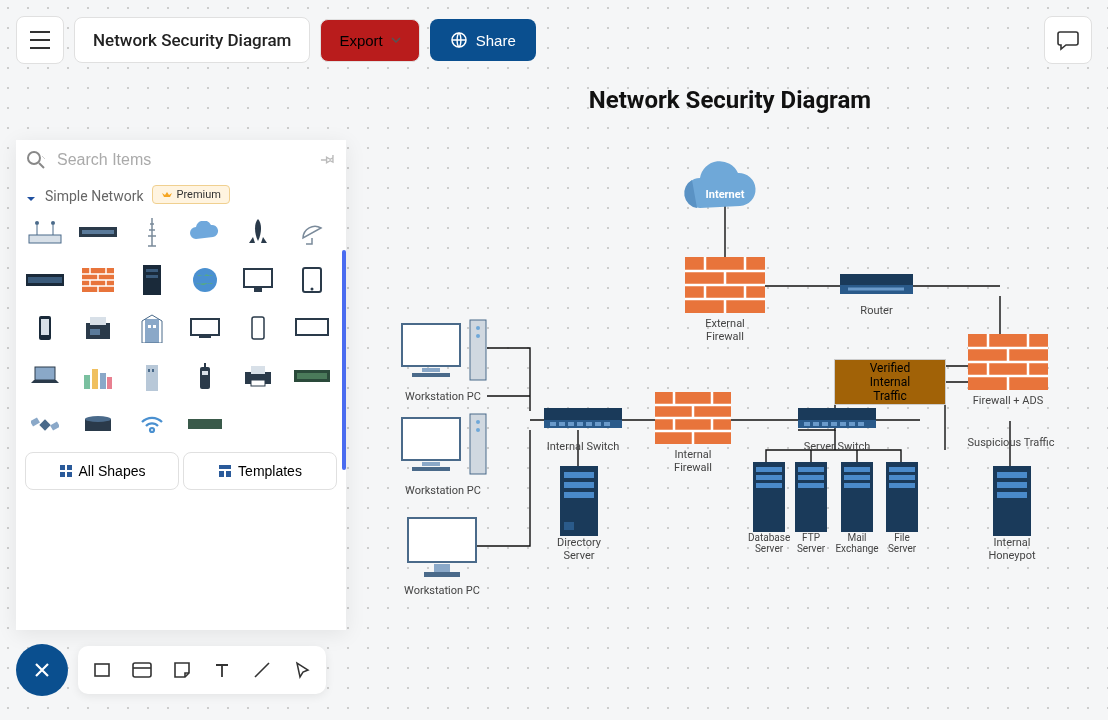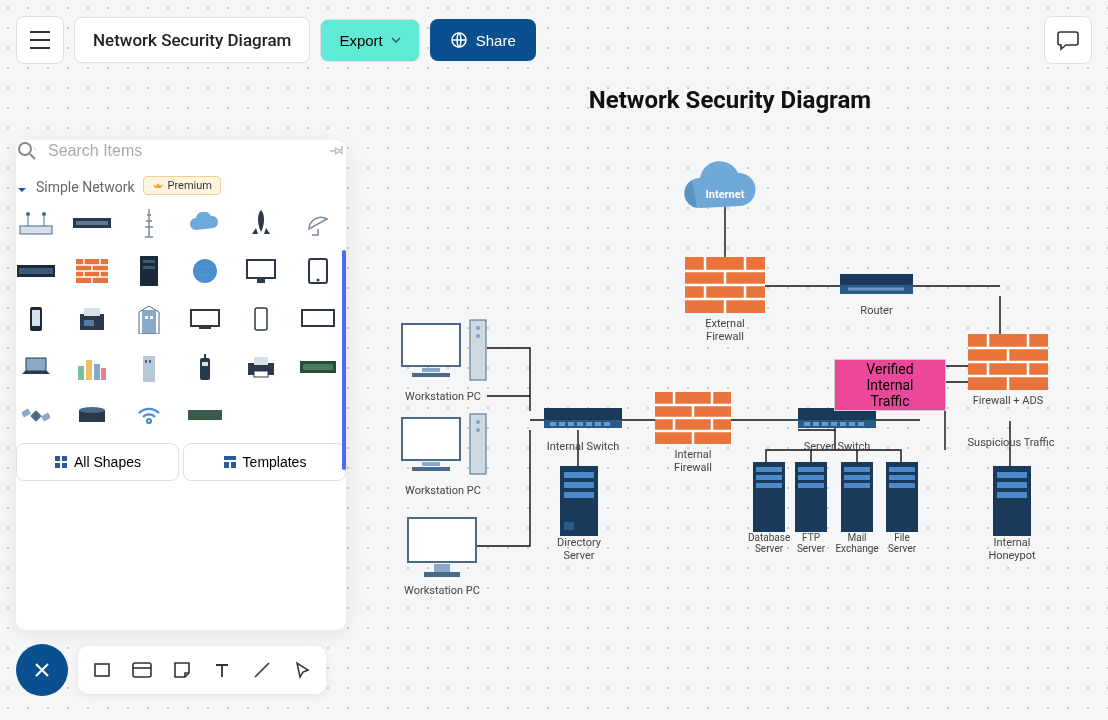--- a/index.html
+++ b/index.html
@@ -2,30 +2,30 @@
 <html><head>
 <meta charset="utf-8">
 <style>
 * { box-sizing: border-box; margin: 0; padding: 0; }
 body { font-family: -apple-system, BlinkMacSystemFont, "Segoe UI", Roboto, sans-serif; background: #f5f6f7; width: 1108px; height: 720px; overflow: hidden; position: relative; }
 
 
 .top-bar { position: absolute; top: 16px; left: 16px; display: flex; gap: 10px; align-items: center; }
 .menu-btn { width: 48px; height: 48px; background: white; border: 1px solid #e0e0e0; border-radius: 8px; display: flex; align-items: center; justify-content: center; cursor: pointer; }
 .title-box { background: white; border: 1px solid #e0e0e0; border-radius: 8px; padding: 12px 18px; font-size: 17px; font-weight: 500; color: #222; display: flex; align-items: center; }
-.export-btn { background: #5eead4; border: 1px solid #e0e0e0; border-radius: 8px; padding: 12px 18px; font-size: 15px; display: flex; align-items: center; gap: 8px; cursor: pointer; }
+.export-btn { background: #b91c1c; border: 1px solid #e0e0e0; border-radius: 8px; padding: 12px 18px; font-size: 15px; display: flex; align-items: center; gap: 8px; cursor: pointer; }
 .share-btn { background: #0a4f8f; color: white; border: none; border-radius: 8px; padding: 12px 20px; font-size: 15px; display: flex; align-items: center; gap: 8px; cursor: pointer; }
 
 .chat-btn { position: absolute; top: 16px; right: 16px; width: 48px; height: 48px; background: white; border: 1px solid #e0e0e0; border-radius: 8px; display: flex; align-items: center; justify-content: center; cursor: pointer; }
 
 
 .canvas { position: absolute; inset: 0; z-index: -1; background-image: radial-gradient(circle, #ccc 1px, transparent 1px); background-size: 20px 20px; background-position: -2px -2px; }
 
 
-.side-panel { position: absolute; top: 140px; left: 16px; width: 330px; height: 490px; background: white; border-radius: 10px; box-shadow: 0 4px 20px rgba(0,0,0,0.08); padding: 0; overflow: hidden; }
+.side-panel { position: absolute; top: 140px; left: 16px; width: 330px; height: 490px; background: white; border-radius: 0; box-shadow: 0 4px 20px rgba(0,0,0,0.08); padding: 9px; overflow: hidden; }
 .search-row { display: flex; align-items: center; gap: 10px; margin-bottom: 14px; }
 .search-input { flex: 1; border: none; font-size: 16px; color: #888; outline: none; }
 .search-input::placeholder { color: #aaa; }
 .pin-icon { color: #ccc; cursor: pointer; }
 
 .tabs { display: flex; gap: 8px; margin-bottom: 12px; flex-wrap: wrap; }
 .tab { border: 1px solid #e0e0e0; border-radius: 6px; padding: 6px 12px; font-size: 14px; display: flex; align-items: center; gap: 6px; cursor: pointer; background: white; }
 .tab.active { background: #eef2fe; border-color: #c8d4fa; }
 .tab-icon { width: 14px; height: 14px; }
 
@@ -533,21 +533,21 @@
   </div>
 
   <div class="node" style="top:248px;left:608px;width:80px">
     <svg width="80" height="56">
         <rect width="80" height="56" fill="#e8743b"></rect>
         <path d="M0 14h80M0 28h80M0 42h80M20 0v14M40 14v14M20 28v14M40 42v14M60 0v14M60 28v14" stroke="white" stroke-width="2.5"></path>
       </svg>
     <div class="node-label">Firewall + ADS</div>
   </div>
 
-  <div class="node" style="top:273px;left:474px;width:112px;background:#ec4899;font-size:14px;padding:1px 20px;border:1px solid #ccc">
+  <div class="node" style="top:273px;left:474px;width:112px;background:#a16207;font-size:12px;padding:1px 20px;border:1px solid #ccc">
     <span>Verified Internal Traffic</span>
   </div>
 
   <div class="node-label" style="position:absolute;top:350px;left:598px;width:106px;font-size:11px;text-align:center">Suspicious Traffic</div>
 
   <div class="node" style="top:380px;left:626px;width:52px">
     <svg width="38" height="70" viewBox="0 0 38 70" style="margin:0 auto;display:block">
         <rect width="38" height="70" fill="#1a3a5a"></rect>
         <rect x="4" y="6" width="30" height="6" fill="#4a8aca"></rect>
         <rect x="4" y="16" width="30" height="6" fill="#4a8aca"></rect>

